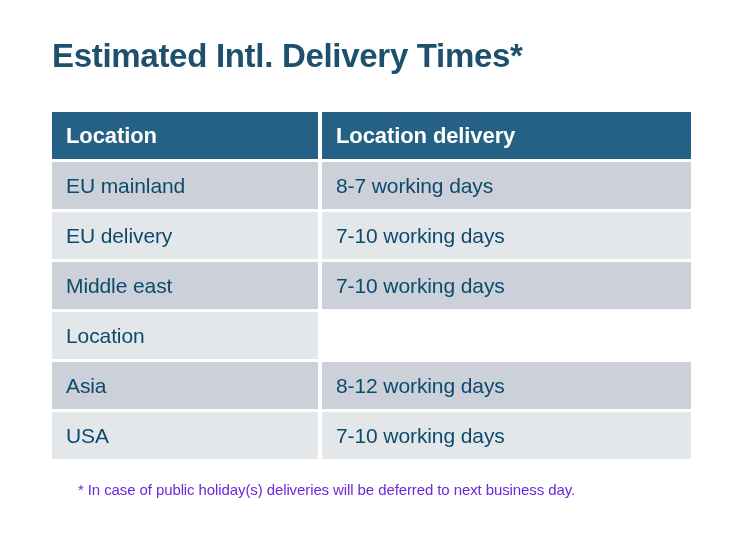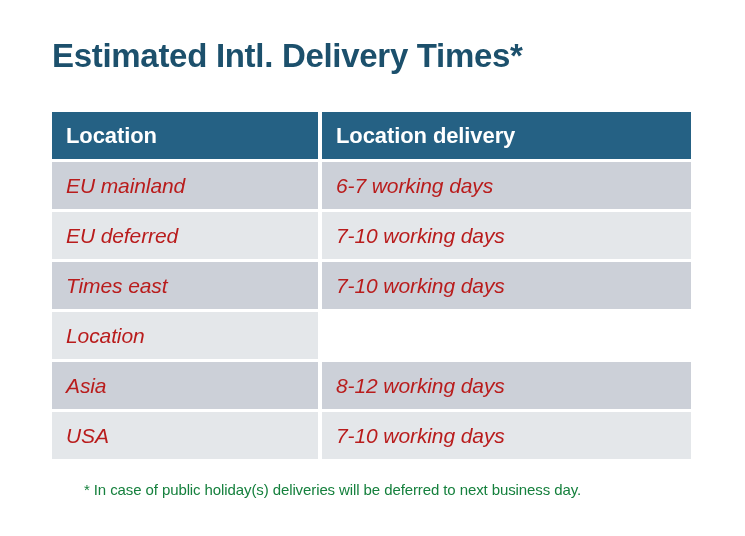--- a/index.html
+++ b/index.html
@@ -74,32 +74,31 @@
     height: 47px;
     letter-spacing: -0.1px;
   }
   .body-row.odd .cell {
     background: #ccd0d8;
   }
   .body-row.even .cell {
     background: #e4e7ea;
   }
   .body-row .cell {
-    color: #b91c1c;
+    color: #0c4a6e;
     font-size: 21px;
     font-weight: 400;
     letter-spacing: -0.1px;
-    font-style: italic;
   }
   .footnote {
     position: absolute;
-    left: 84px;
+    left: 78px;
     top: 481px;
     font-size: 15px;
-    color: #15803d;
+    color: #6d28d9;
     font-weight: 400;
     letter-spacing: -0.1px;
     white-space: nowrap;
   }
 </style>
 </head>
 <body>
 
 <div class="page">
 
@@ -109,31 +108,31 @@
 
     <div class="table-row header-row">
       <div class="cell col-location">Location</div>
       <div class="col-spacer"></div>
       <div class="cell col-delivery">Location delivery</div>
     </div>
 
     <div class="table-row body-row odd">
       <div class="cell col-location">EU mainland</div>
       <div class="col-spacer"></div>
-      <div class="cell col-delivery">6-7 working days</div>
+      <div class="cell col-delivery">8-7 working days</div>
     </div>
 
     <div class="table-row body-row even">
-      <div class="cell col-location">EU deferred</div>
+      <div class="cell col-location">EU delivery</div>
       <div class="col-spacer"></div>
       <div class="cell col-delivery">7-10 working days</div>
     </div>
 
     <div class="table-row body-row odd">
-      <div class="cell col-location">Times east</div>
+      <div class="cell col-location">Middle east</div>
       <div class="col-spacer"></div>
       <div class="cell col-delivery">7-10 working days</div>
     </div>
 
     <div class="table-row body-row even">
       <div class="cell col-location">Location</div>
       <div class="col-spacer"></div>
     </div>
 
     <div class="table-row body-row odd">

